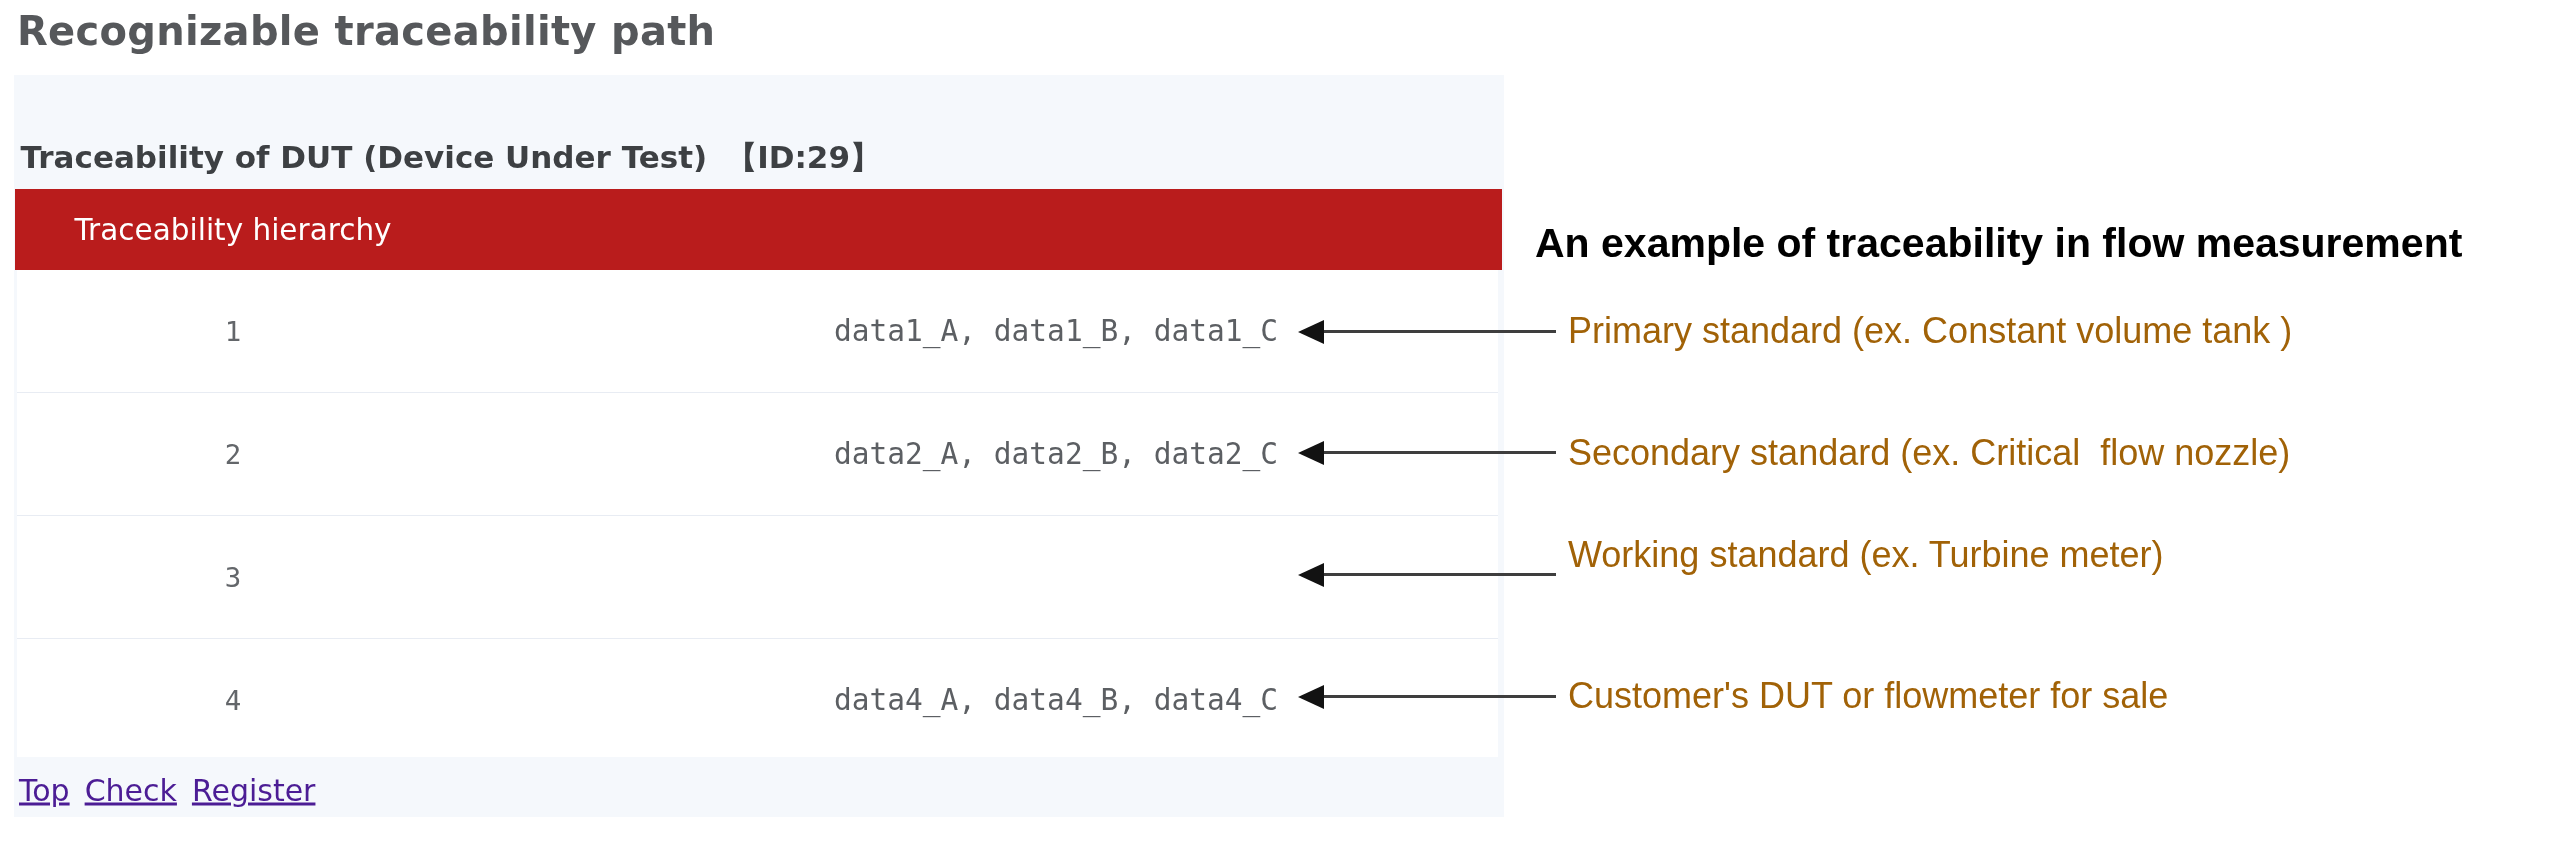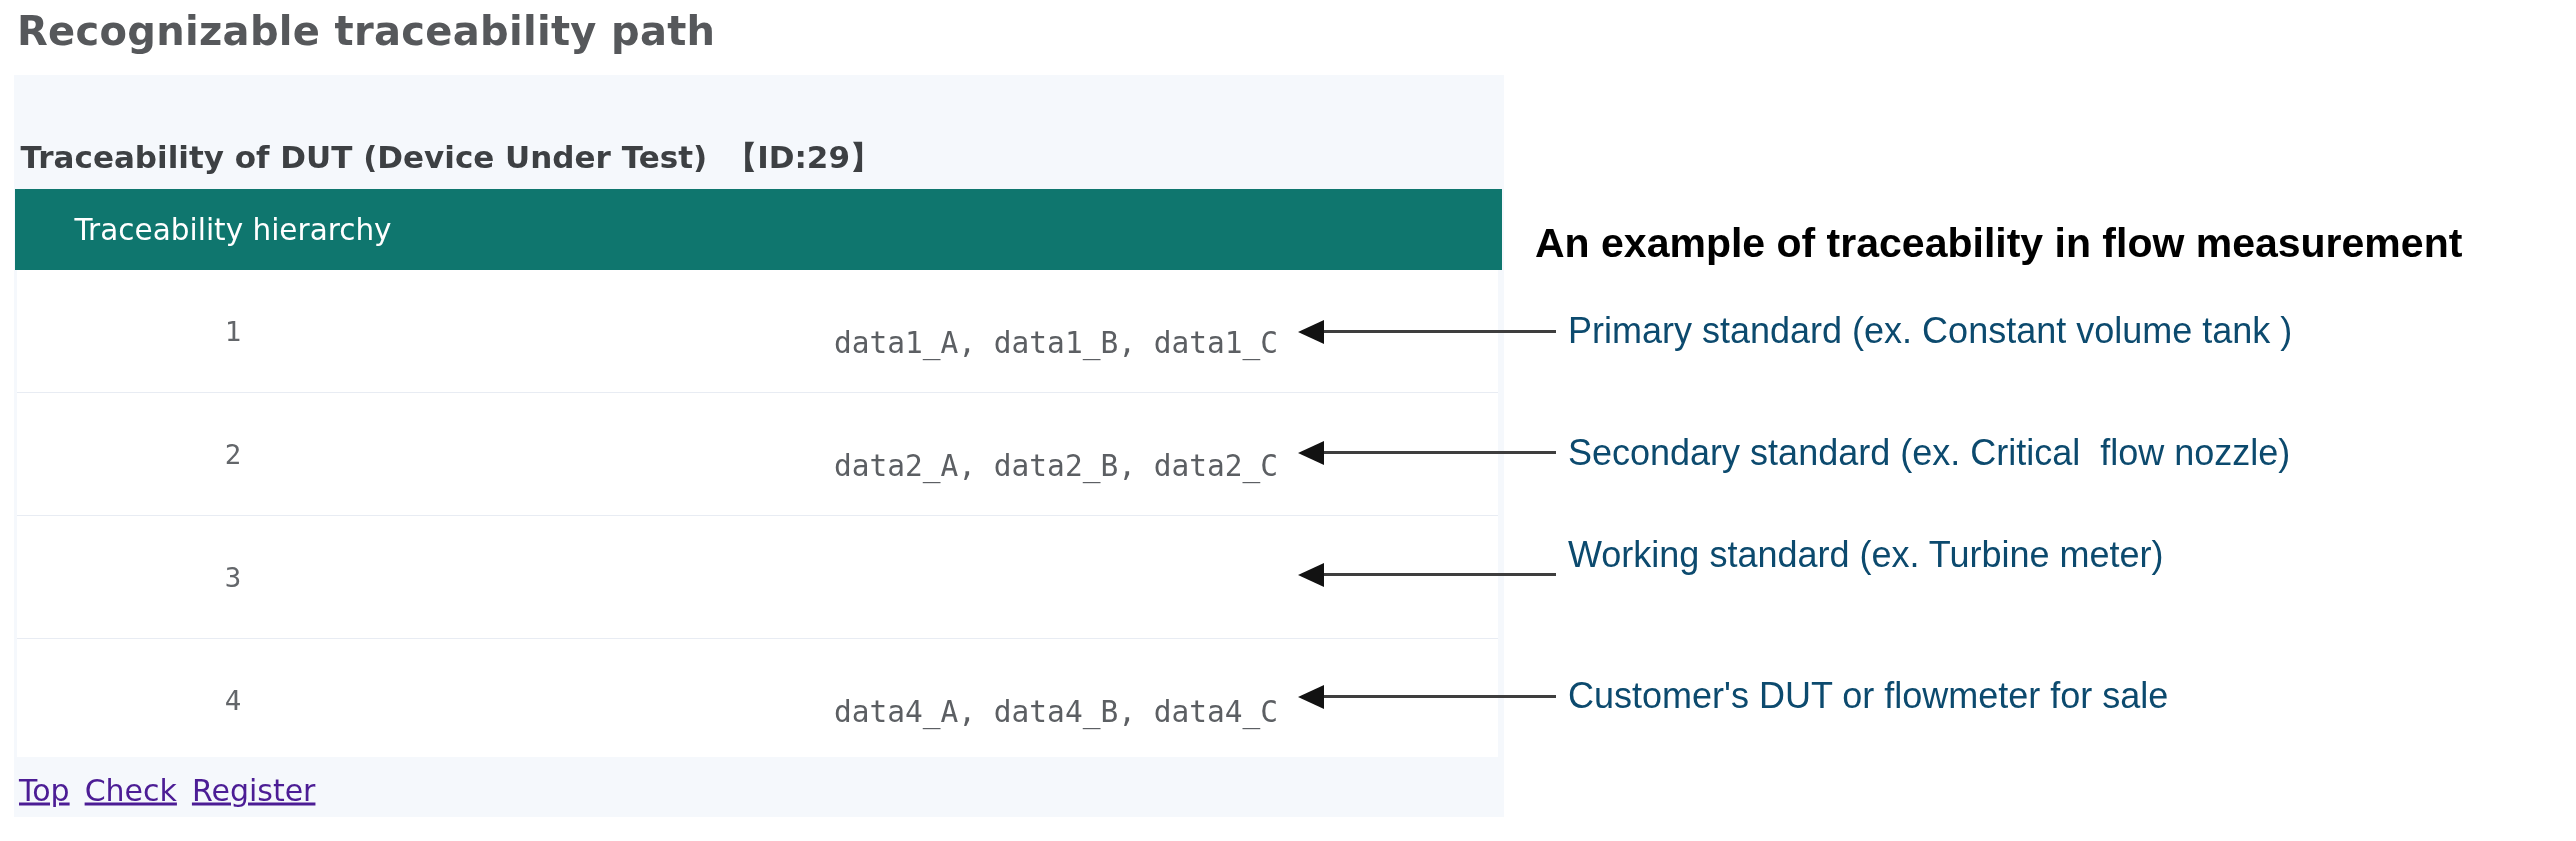--- a/index.html
+++ b/index.html
@@ -29,21 +29,21 @@
     position:absolute; left:20.6px; top:137px;
     font-size:31px; font-weight:700; color:#3d4043;
     white-space:nowrap;
   }
   .card-title .id-badge { margin-left:19px; }
 
   
   .thead {
     position:absolute; left:15px; top:189px;
     width:1487px; height:81px;
-    background:#0f766e;
+    background:#b91c1c;
   }
   .th {
     position:absolute; top:50%;
     transform:translate(-50%,-50%);
     color:#ffffff; font-size:29.5px; white-space:nowrap;
   }
   .th.c1 { left:218px; }
   .th.c2 { left:1041px; }
 
   
@@ -54,21 +54,21 @@
   }
   .row { position:relative; height:122px; }
   .row.sep { border-bottom:1.4px solid #e8ecf3; }
   .cell-num, .cell-data {
     position:absolute; top:50%;
     transform:translate(-50%,-50%);
     font-family:"DejaVu Sans Mono", monospace;
     white-space:pre;
   }
   .cell-num  { left:216px;  font-size:27.4px; color:#63666a; }
-  .cell-data { left:1039px; font-size:29.5px; color:#5c5f63;margin-top:12px; }
+  .cell-data { left:1039px; font-size:29.5px; color:#5c5f63; }
 
   
   .arrow {
     position:absolute; left:1298px; width:258px; height:25px;
     display:flex; align-items:center;
   }
   .arrow .head {
     width:0; height:0;
     border-top:12.3px solid transparent;
     border-bottom:12.3px solid transparent;
@@ -81,21 +81,21 @@
     position:absolute; left:1535px; top:243px;
     transform:translateY(-50%);
     font-family:"Liberation Sans", sans-serif;
     font-size:41px; font-weight:700; color:#000000;
     white-space:pre;
   }
   .annotation-label {
     position:absolute; left:1568px;
     transform:translateY(-50%);
     font-family:"Liberation Sans", sans-serif;
-    font-size:36px; color:#0c4a6e;
+    font-size:36px; color:#a16207;
     white-space:pre;
   }
 
   
   .footer {
     position:absolute; left:19px; top:790px;
     transform:translateY(-50%);
     display:flex; gap:15px;
     font-size:30px;
   }

